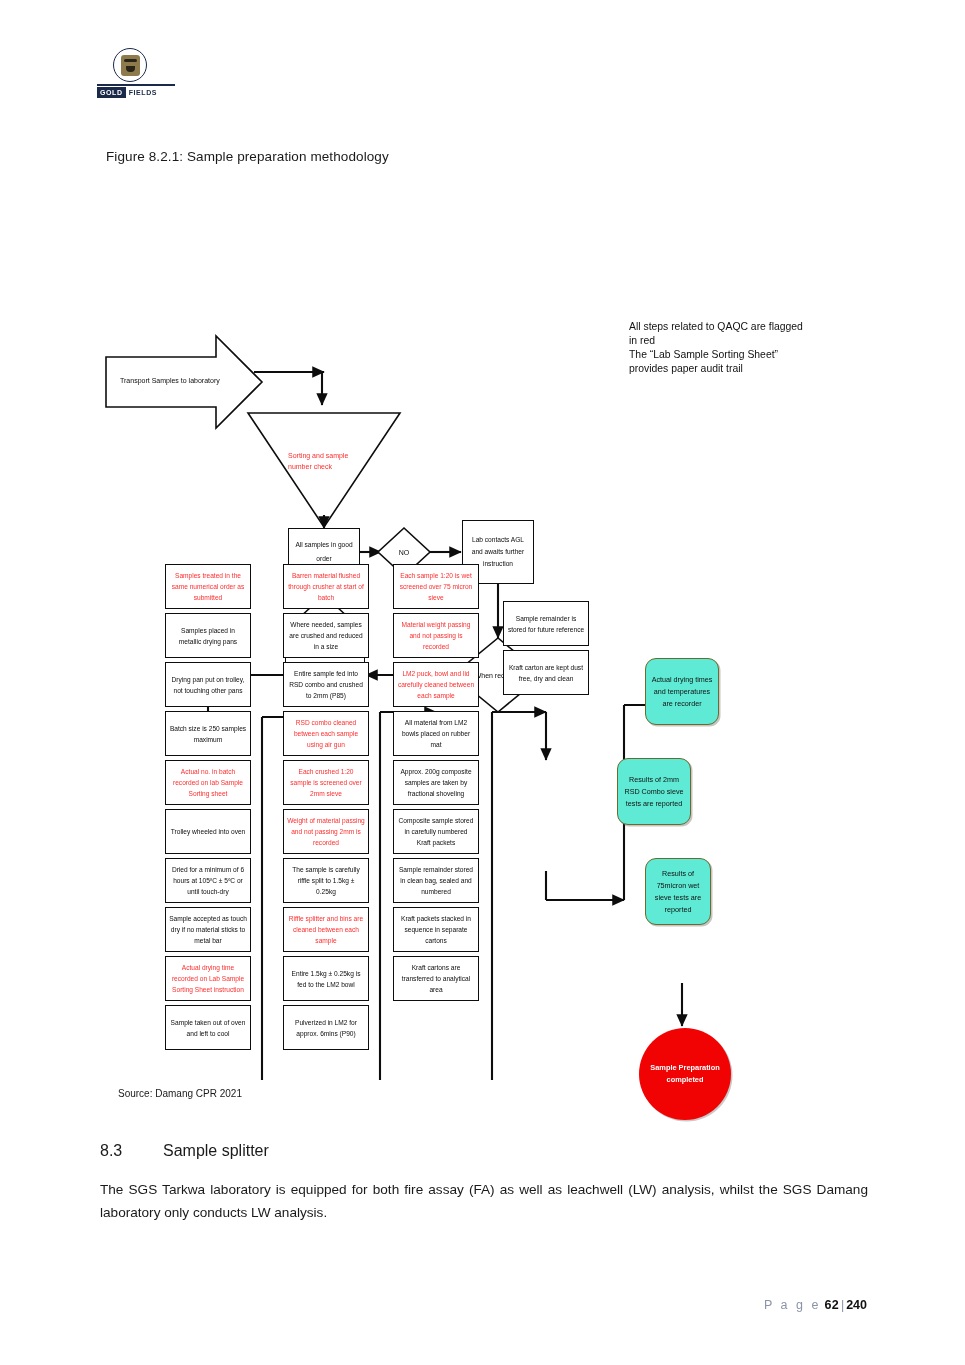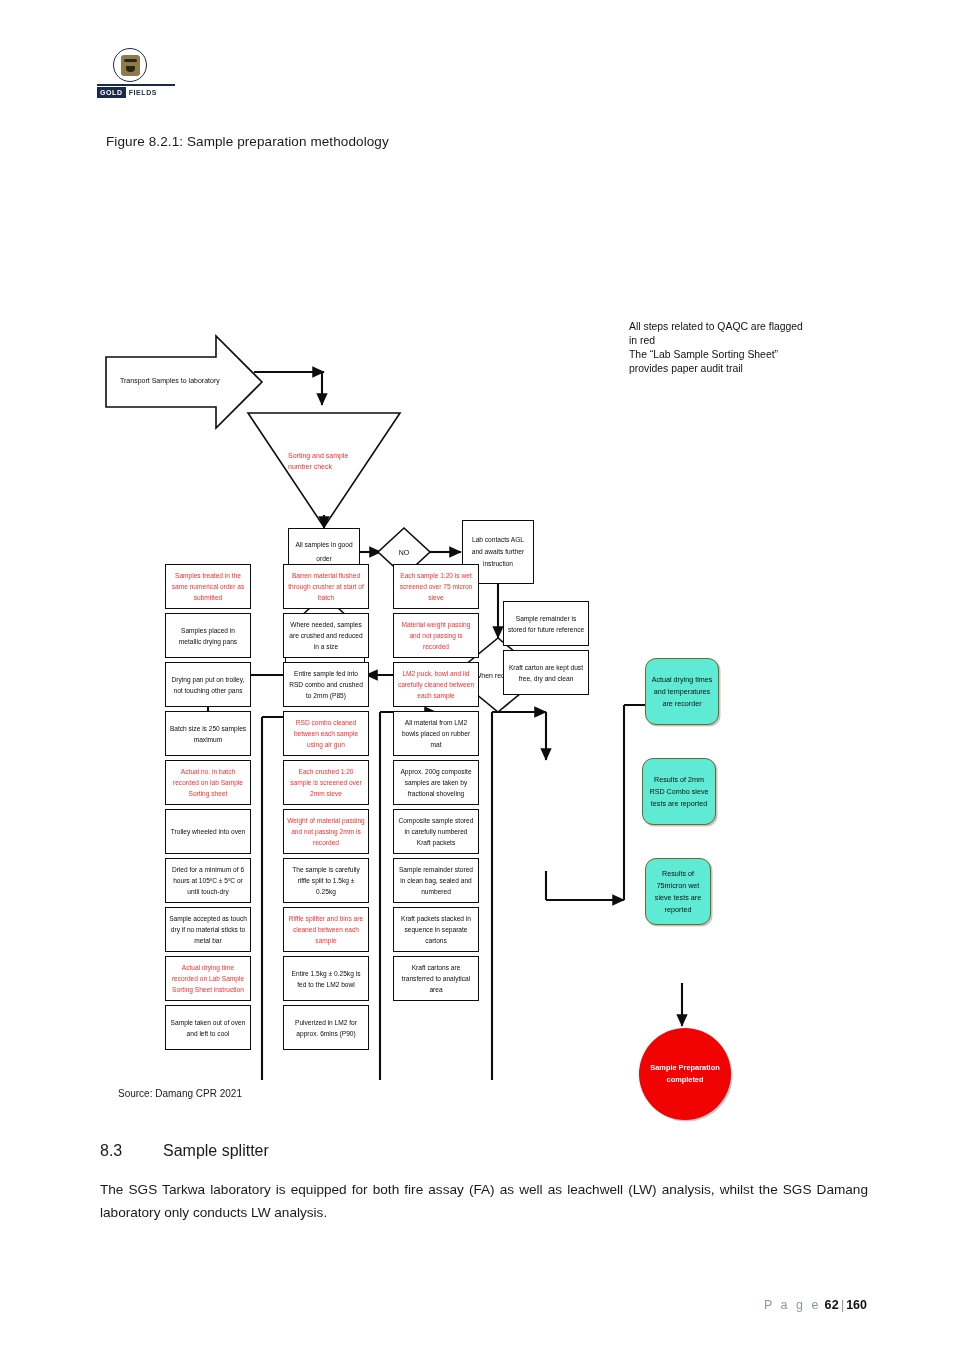--- a/index.html
+++ b/index.html
@@ -41,21 +41,21 @@
   #logo .w1 {
     background: #1b2a4a; color: #ffffff; font-size: 7px; font-weight: bold;
     letter-spacing: .6px; padding: 1px 3px; line-height: 9px;
   }
   #logo .w2 {
     color: #1b2a4a; font-size: 7px; font-weight: bold; letter-spacing: .6px; line-height: 9px;
   }
 
   
   .fig-caption {
-    position: absolute; left: 106px; top: 134px;
+    position: absolute; left: 106px; top: 149px;
     font-size: 13.5px; color: #1a1a1a; letter-spacing: .1px;
   }
   .source-line {
     position: absolute; left: 118px; top: 1088px;
     font-size: 10px; color: #1a1a1a;
   }
   .sec-num {
     position: absolute; left: 100px; top: 1142px;
     font-size: 16px; color: #1a1a1a;
   }
@@ -257,24 +257,24 @@
     <div class="node proc red" style="left: 393px; top: 502px; width: 86px; height: 45px;">LM2 puck, bowl and lid carefully cleaned between each sample</div>
     <div class="node proc blk" style="left: 393px; top: 551px; width: 86px; height: 45px;">All material from LM2 bowls placed on rubber mat</div>
     <div class="node proc blk" style="left: 393px; top: 600px; width: 86px; height: 45px;">Approx. 200g composite samples are taken by fractional shoveling</div>
     <div class="node proc blk" style="left: 393px; top: 649px; width: 86px; height: 45px;">Composite sample stored in carefully numbered Kraft packets</div>
     <div class="node proc blk" style="left: 393px; top: 698px; width: 86px; height: 45px;">Sample remainder stored in clean bag, sealed and numbered</div>
     <div class="node proc blk" style="left: 393px; top: 747px; width: 86px; height: 45px;">Kraft packets stacked in sequence in separate cartons</div>
     <div class="node proc blk" style="left: 393px; top: 796px; width: 86px; height: 45px;">Kraft cartons are transferred to analytical area</div>
     <div class="node proc blk" style="left: 503px; top: 441px; width: 86px; height: 45px;">Sample remainder is stored for future reference</div>
     <div class="node proc blk" style="left: 503px; top: 490px; width: 86px; height: 45px;">Kraft carton are kept dust free, dry and clean</div>
     <div class="node yellowbox" style="left: 645px; top: 498px; width: 74px; height: 67px;">Actual drying times and temperatures are recorder</div>
-    <div class="node yellowbox" style="left: 642px; top: 598px; width: 74px; height: 67px;">Results of 2mm RSD Combo sieve tests are reported</div>
+    <div class="node yellowbox" style="left: 617px; top: 598px; width: 74px; height: 67px;">Results of 2mm RSD Combo sieve tests are reported</div>
     <div class="node yellowbox" style="left: 645px; top: 698px; width: 66px; height: 67px;">Results of 75micron wet sieve tests are reported</div>
   </div>
 
 <div class="source-line">Source: Damang CPR 2021</div>
 <div class="sec-num">8.3</div>
 <div class="sec-title">Sample splitter</div>
 <div class="body-par">The SGS Tarkwa laboratory is equipped for both fire assay (FA) as well as leachwell (LW) analysis, whilst the SGS Damang laboratory only conducts LW analysis.</div>
 <div class="footer">
   <span class="pg-word">P a g e</span>
-  <span class="pg-cur">62</span><span class="pg-sep">|</span><span class="pg-tot">160</span>
+  <span class="pg-cur">62</span><span class="pg-sep">|</span><span class="pg-tot">240</span>
 </div>
 
 </body></html>

